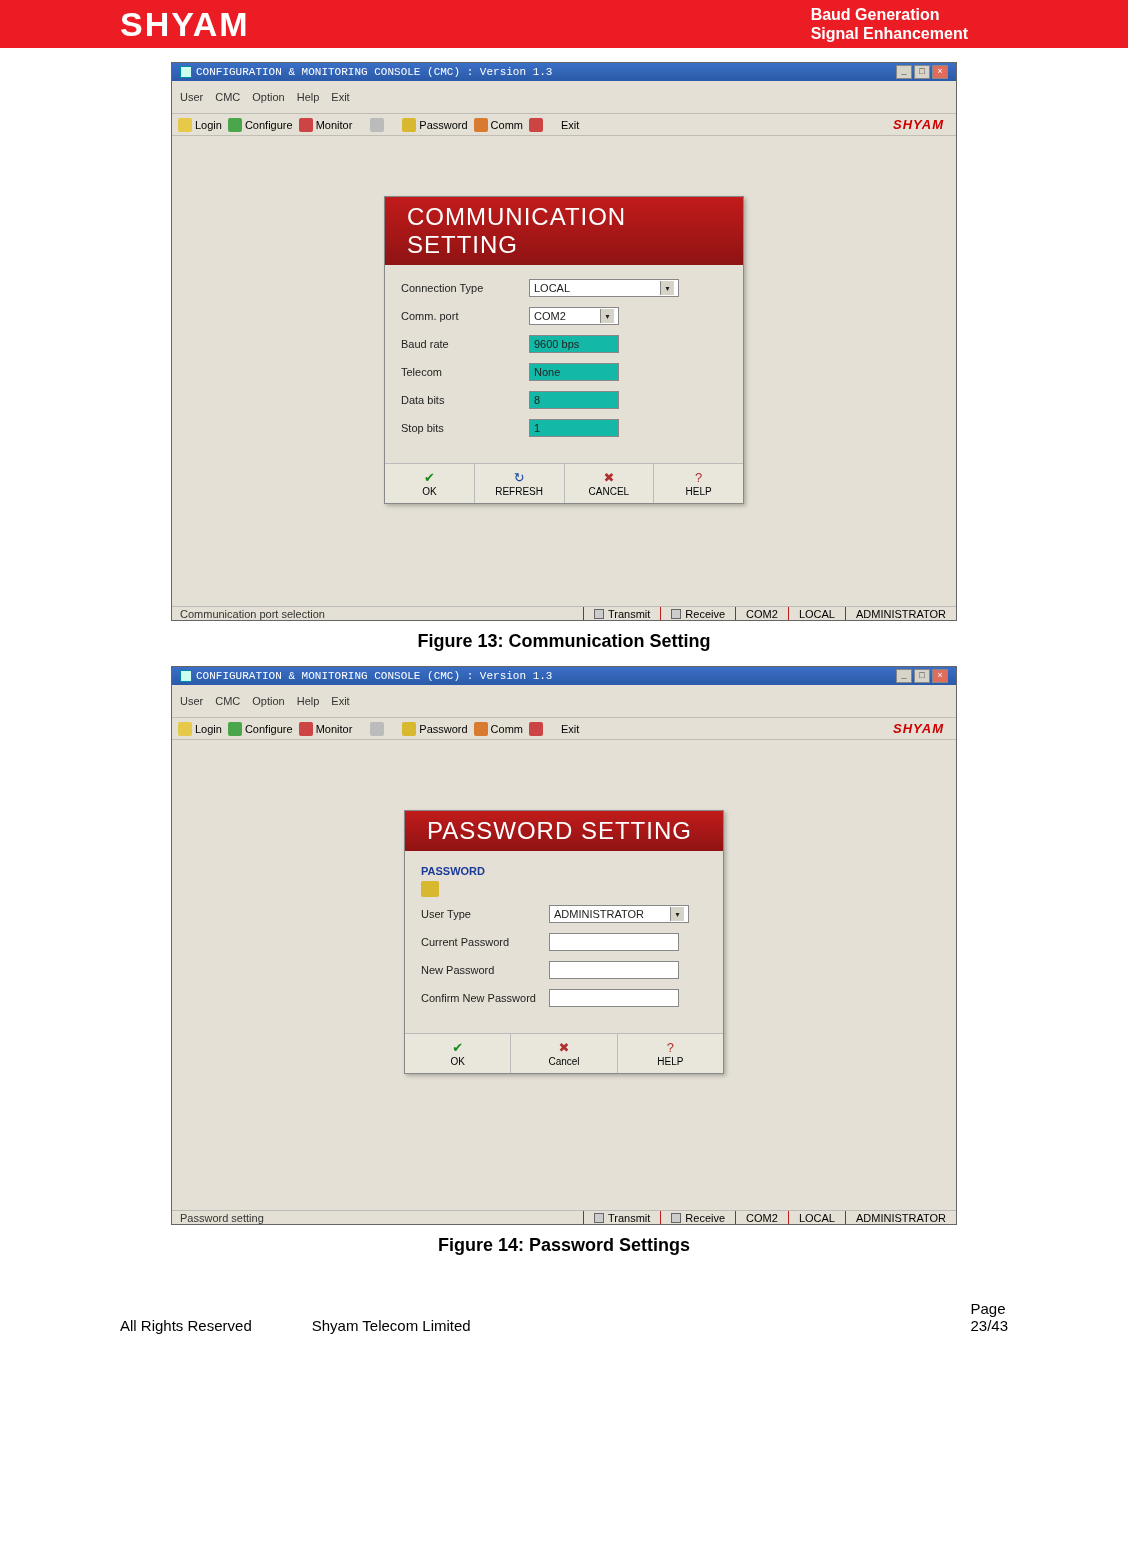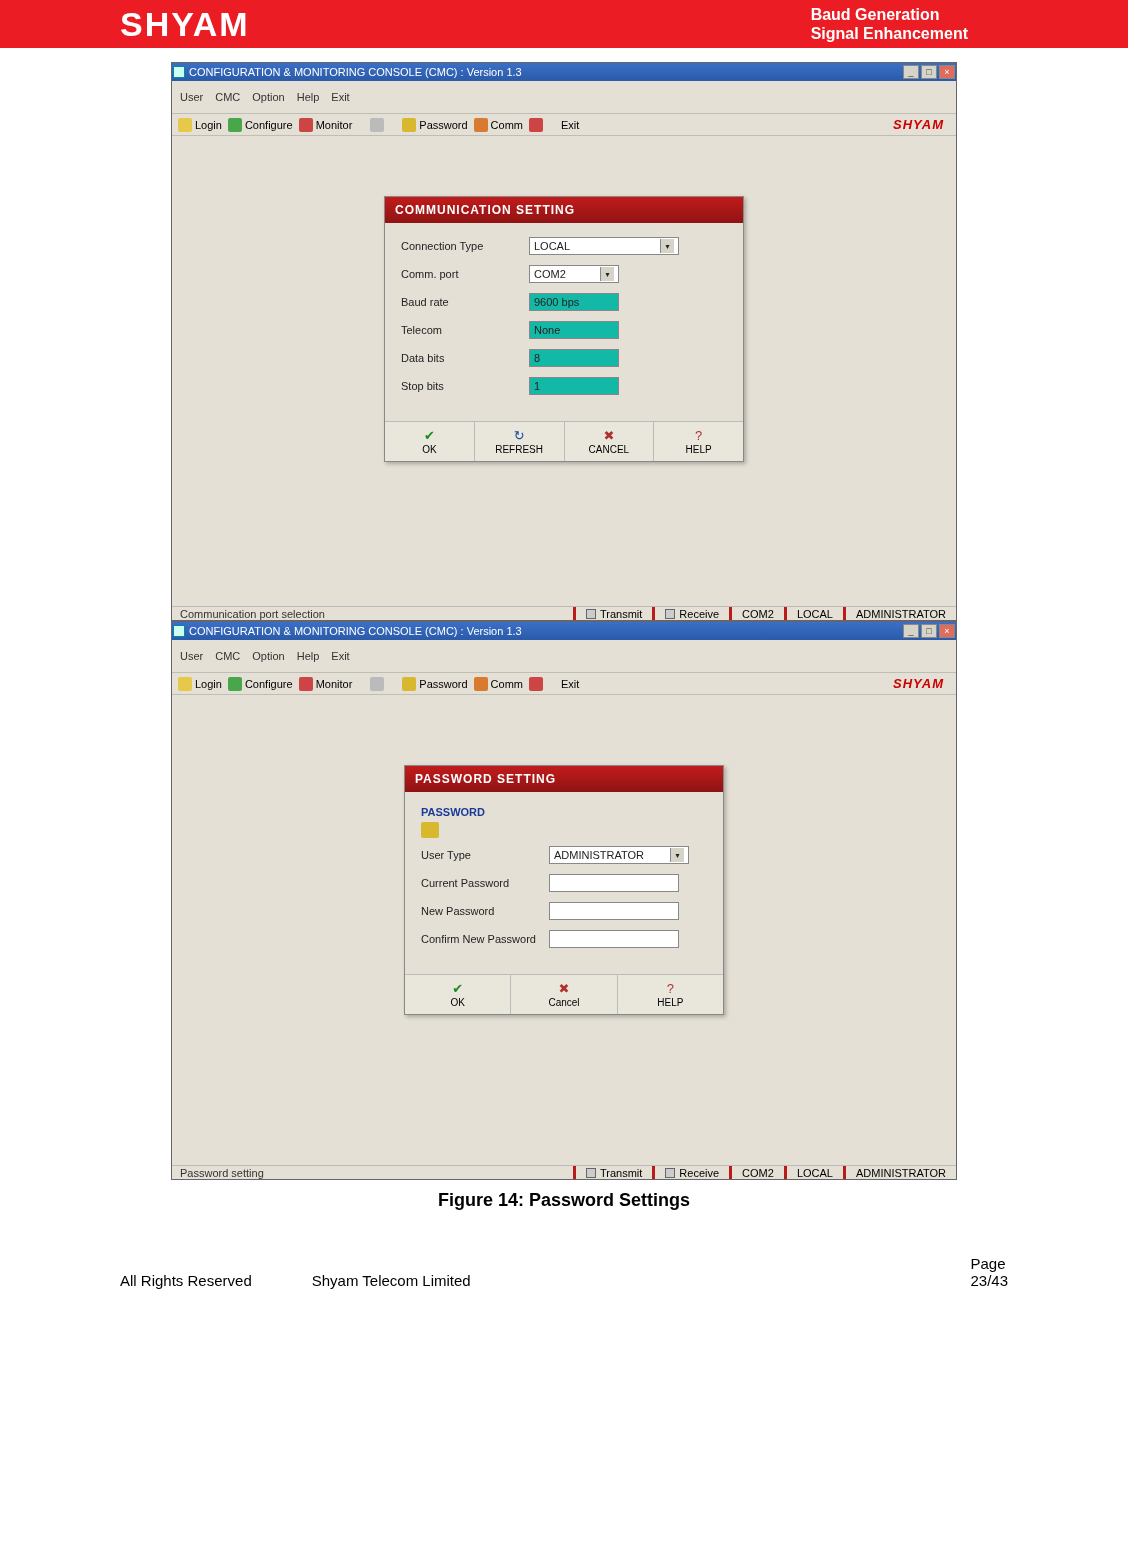--- a/index.html
+++ b/index.html
@@ -9,21 +9,21 @@
   .page-header { background: #ec1c24; height: 48px; display: flex; align-items: center; padding: 0 20px; color: #fff; }
   .logo { font-family: Impact, "Arial Black", sans-serif; font-size: 34px; font-weight: 900; letter-spacing: 2px; margin-left: 100px; }
   .tagline { margin-left: auto; margin-right: 140px; font-size: 16px; font-weight: bold; line-height: 1.2; }
 
   
   .doc { padding: 14px 0 10px 0; }
   .figure-caption { text-align: center; font-weight: bold; font-size: 18px; margin: 10px 0 14px 0; }
 
   
   .app-window { width: 786px; margin: 0 auto; border: 1px solid #666; background: #e4e0d5; font-size: 11px; }
-  .titlebar { background: linear-gradient(#3b6fc7, #2a5aa8); height: 18px; display: flex; align-items: center; padding: 0 1px; color: #fff; font-size: 11px; }
+  .titlebar { background: linear-gradient(#3b6fc7, #2a5aa8); height: 18px; display: flex; align-items: center; padding: 0 8px; color: #fff; font-size: 11px; font-family: Liberation Mono, monospace; }
   .titlebar-icon { width: 12px; height: 12px; background: #cfe; margin-right: 4px; border: 1px solid #08a; }
   .titlebar-title { flex: 1; white-space: nowrap; overflow: hidden; }
   .win-btns { display: flex; gap: 2px; }
   .win-btn { width: 16px; height: 14px; background: #d6d3c9; border: 1px solid #888; display: flex; align-items: center; justify-content: center; font-size: 9px; color: #333; }
   .win-btn.close { background: #e06c5c; color: #fff; }
 
   .menubar { display: flex; gap: 12px; padding: 10px 8px; font-size: 11px; color: #333; background: #e4e0d5; }
   .menubar span { cursor: default; }
 
   .toolbar { display: flex; align-items: center; gap: 6px; padding: 3px 6px; background: #e4e0d5; border-top: 1px solid #c0beb4; border-bottom: 1px solid #c0beb4; font-size: 11px; }
@@ -34,21 +34,21 @@
   .tb-icon.green { background: #4aa64a; }
   .tb-icon.red { background: #c44; }
   .tb-icon.yellow { background: #d8b82f; }
   .tb-icon.orange { background: #d87a2f; }
   .brand { margin-left: auto; color: #c00; font-weight: bold; font-style: italic; font-size: 13px; letter-spacing: 1px; padding-right: 6px; }
 
   .app-body { background: #e4e0d5; position: relative; height: 470px; }
 
   
   .dialog { position: absolute; left: 50%; transform: translateX(-50%); top: 60px; width: 360px; background: #e4e0d5; border: 1px solid #888; box-shadow: 2px 2px 4px rgba(0,0,0,.25); }
-  .dialog-header { background: linear-gradient(#c21b1b, #8f1313); color: #fff; font-weight: bold; letter-spacing: 1px; font-size: 12px; padding: 6px 10px; font-family: "Arial", sans-serif; }
+  .dialog-header { background: linear-gradient(#c21b1b, #8f1313); color: #fff; font-weight: normal; letter-spacing: 1px; font-size: 24px; padding: 6px 22px; font-family: "Arial", sans-serif; }
   .dialog-body { padding: 14px 16px 6px 16px; }
   .form-row { display: flex; align-items: center; margin-bottom: 10px; font-size: 11px; color: #222; gap: 8px; }
   .form-label { width: 120px; }
   .form-field { flex: 1; }
   .dropdown, .combo, .textfield, .readonly { height: 18px; border: 1px solid #888; background: #fff; font-size: 11px; display: flex; align-items: center; padding: 0 4px; }
   .dropdown, .combo { justify-content: space-between; }
   .dd-arrow { width: 14px; height: 14px; background: #d6d3c9; border-left: 1px solid #888; display: flex; align-items: center; justify-content: center; font-size: 8px; }
   .readonly { background: #14b8a6; }
 
   .group-label { color: #1a3a9a; font-weight: bold; font-size: 11px; margin-bottom: 4px; }
@@ -58,21 +58,21 @@
   .dlg-btn { flex: 1; text-align: center; font-size: 10px; padding: 6px 0; border-right: 1px solid #bbb; background: #e9e6dc; cursor: pointer; }
   .dlg-btn:last-child { border-right: none; }
   .dlg-btn .ic { display: block; width: 14px; height: 14px; margin: 0 auto 2px auto; }
   .ic-ok { color: #1a8a1a; font-size: 13px; }
   .ic-refresh { color: #1a4aa0; font-size: 13px; }
   .ic-cancel { color: #b03030; font-size: 13px; }
   .ic-help { color: #b03030; font-size: 13px; }
 
   .statusbar { display: flex; align-items: center; background: #e4e0d5; border-top: 1px solid #bbb; font-size: 11px; height: 14px; }
   .status-msg { flex: 1; padding: 0 8px; color: #333; }
-  .status-cell { border-left: 3px solid #b91c1c; padding: 0 10px; height: 100%; display: flex; align-items: center; gap: 4px; }
+  .status-cell { border-left: 1px solid #b91c1c; padding: 0 10px; height: 100%; display: flex; align-items: center; gap: 4px; }
   .led { width: 10px; height: 10px; border: 1px solid #666; background: #ccc; }
 
   
   .page-footer { display: flex; align-items: flex-end; padding: 20px 120px 20px 120px; font-size: 15px; }
   .page-footer .col { margin-right: 60px; }
   .page-footer .page-col { margin-left: auto; text-align: left; }
 </style>
 </head>
 <body>
 
@@ -215,20 +215,21 @@
       <div class="status-cell">
           <span class="led"></span>
           <span>Receive</span>
         </div>
       <div class="status-cell">COM2</div>
       <div class="status-cell">LOCAL</div>
       <div class="status-cell">ADMINISTRATOR</div>
     </div>
   </div>
 
+  <div class="figure-caption">Figure 13: Communication Setting</div>
 
   <div class="app-window">
     <div class="titlebar">
       <span class="titlebar-icon"></span>
       <span class="titlebar-title">CONFIGURATION &amp; MONITORING CONSOLE (CMC)  :  Version 1.3</span>
       <div class="win-btns">
         <div class="win-btn">_</div>
         <div class="win-btn">□</div>
         <div class="win-btn close">×</div>
       </div>

